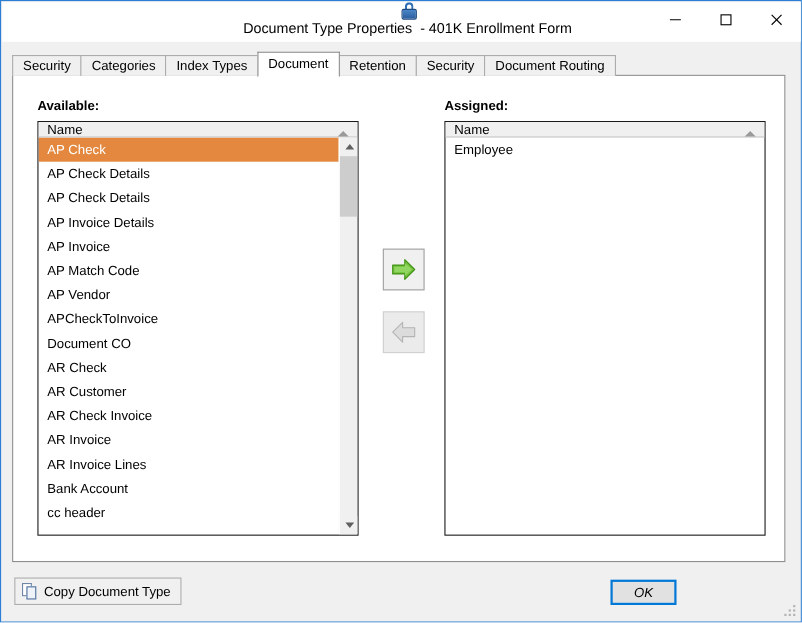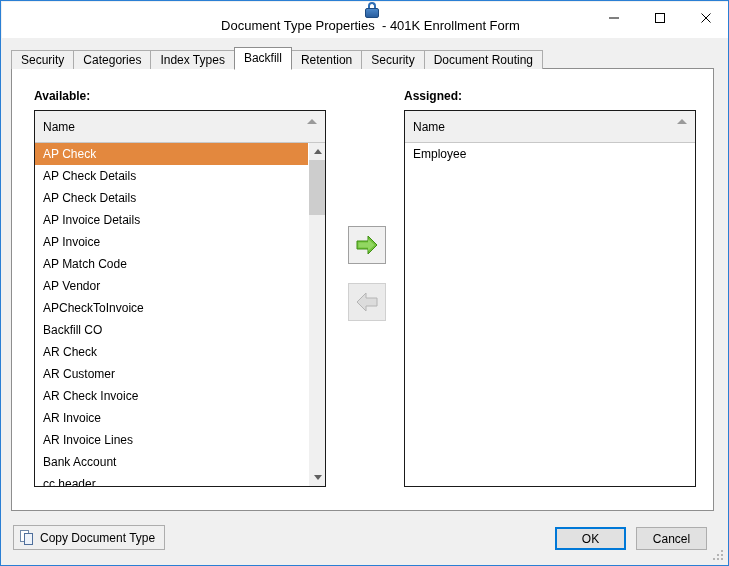--- a/index.html
+++ b/index.html
@@ -155,21 +155,21 @@
     width: 292px;
     height: 377px;
   }
   .lb-inner {
     position: absolute;
     left: 0; top: 0; right: 0; bottom: 0;
     display: flex;
     flex-direction: column;
   }
   .col-header {
-    height: 32px;
+    height: 14px;
     box-sizing: border-box;
     background: #f0f0f0;
     border-bottom: 1px solid #c8c8c8;
     display: flex;
     align-items: center;
     flex: 0 0 auto;
     position: relative;
   }
   .col-header .col-name {
     padding-left: 8px;
@@ -309,30 +309,31 @@
   .doc-icon .front {
     position: absolute;
     left: 4px; top: 3px;
     width: 9px; height: 12px;
     background: #eef3fa;
     border: 1px solid #4f6f9c;
     box-sizing: border-box;
   }
   .footer-btn {
     position: absolute;
-    width: 71px;
+    width: 60px;
     height: 23px;
     box-sizing: border-box;
     background: #e1e1e1;
     border: 1px solid #adadad;
     display: flex;
     align-items: center;
     justify-content: center;
     font-size: 12px;
     color: #000;
+    font-style: italic;
   }
   #btn-ok {
     left: 554px;
     top: 526px;
     background: #e1e1e1;
     border: 2px solid #0078d7;
   }
   #btn-cancel {
     left: 635px;
     top: 526px;
@@ -379,21 +380,21 @@
           <line x1="10.5" y1="1.5" x2="1.5" y2="10.5" stroke="#000" stroke-width="1"></line>
         </svg>
       </div>
     </div>
   </div>
 
   <div id="tabstrip">
     <div class="tab">Security</div>
     <div class="tab">Categories</div>
     <div class="tab">Index Types</div>
-    <div class="tab active">Backfill</div>
+    <div class="tab active">Document</div>
     <div class="tab">Retention</div>
     <div class="tab">Security</div>
     <div class="tab">Document Routing</div>
   </div>
 
   <div id="content-panel">
 
     <div class="group-label" style="left:22px; top:20px;">Available:</div>
 
     <div class="listbox" id="list-available">
@@ -405,21 +406,21 @@
         <div class="rows">
           <div id="avail-body">
             <div class="row selected">AP Check</div>
             <div class="row">AP Check Details</div>
             <div class="row">AP Check Details</div>
             <div class="row">AP Invoice Details</div>
             <div class="row">AP Invoice</div>
             <div class="row">AP Match Code</div>
             <div class="row">AP Vendor</div>
             <div class="row">APCheckToInvoice</div>
-            <div class="row">Backfill CO</div>
+            <div class="row">Document CO</div>
             <div class="row">AR Check</div>
             <div class="row">AR Customer</div>
             <div class="row">AR Check Invoice</div>
             <div class="row">AR Invoice</div>
             <div class="row">AR Invoice Lines</div>
             <div class="row">Bank Account</div>
             <div class="row">cc header</div>
           </div>
           <div class="vscroll">
             <div class="sb-btn sb-up">
@@ -464,21 +465,20 @@
 
   <div id="footer-copy">
     <span class="doc-icon">
       <span class="back"></span>
       <span class="front"></span>
     </span>
     <span id="copy-label">Copy Document Type</span>
   </div>
 
   <div class="footer-btn" id="btn-ok">OK</div>
-  <div class="footer-btn" id="btn-cancel">Cancel</div>
 
   <div id="grip">
     <i style="left:8px; top:0px;"></i>
     <i style="left:4px; top:4px;"></i>
       <i style="left:8px; top:4px;"></i>
     <i style="left:0px; top:8px;"></i>
       <i style="left:4px; top:8px;"></i>
       <i style="left:8px; top:8px;"></i>
   </div>
 

